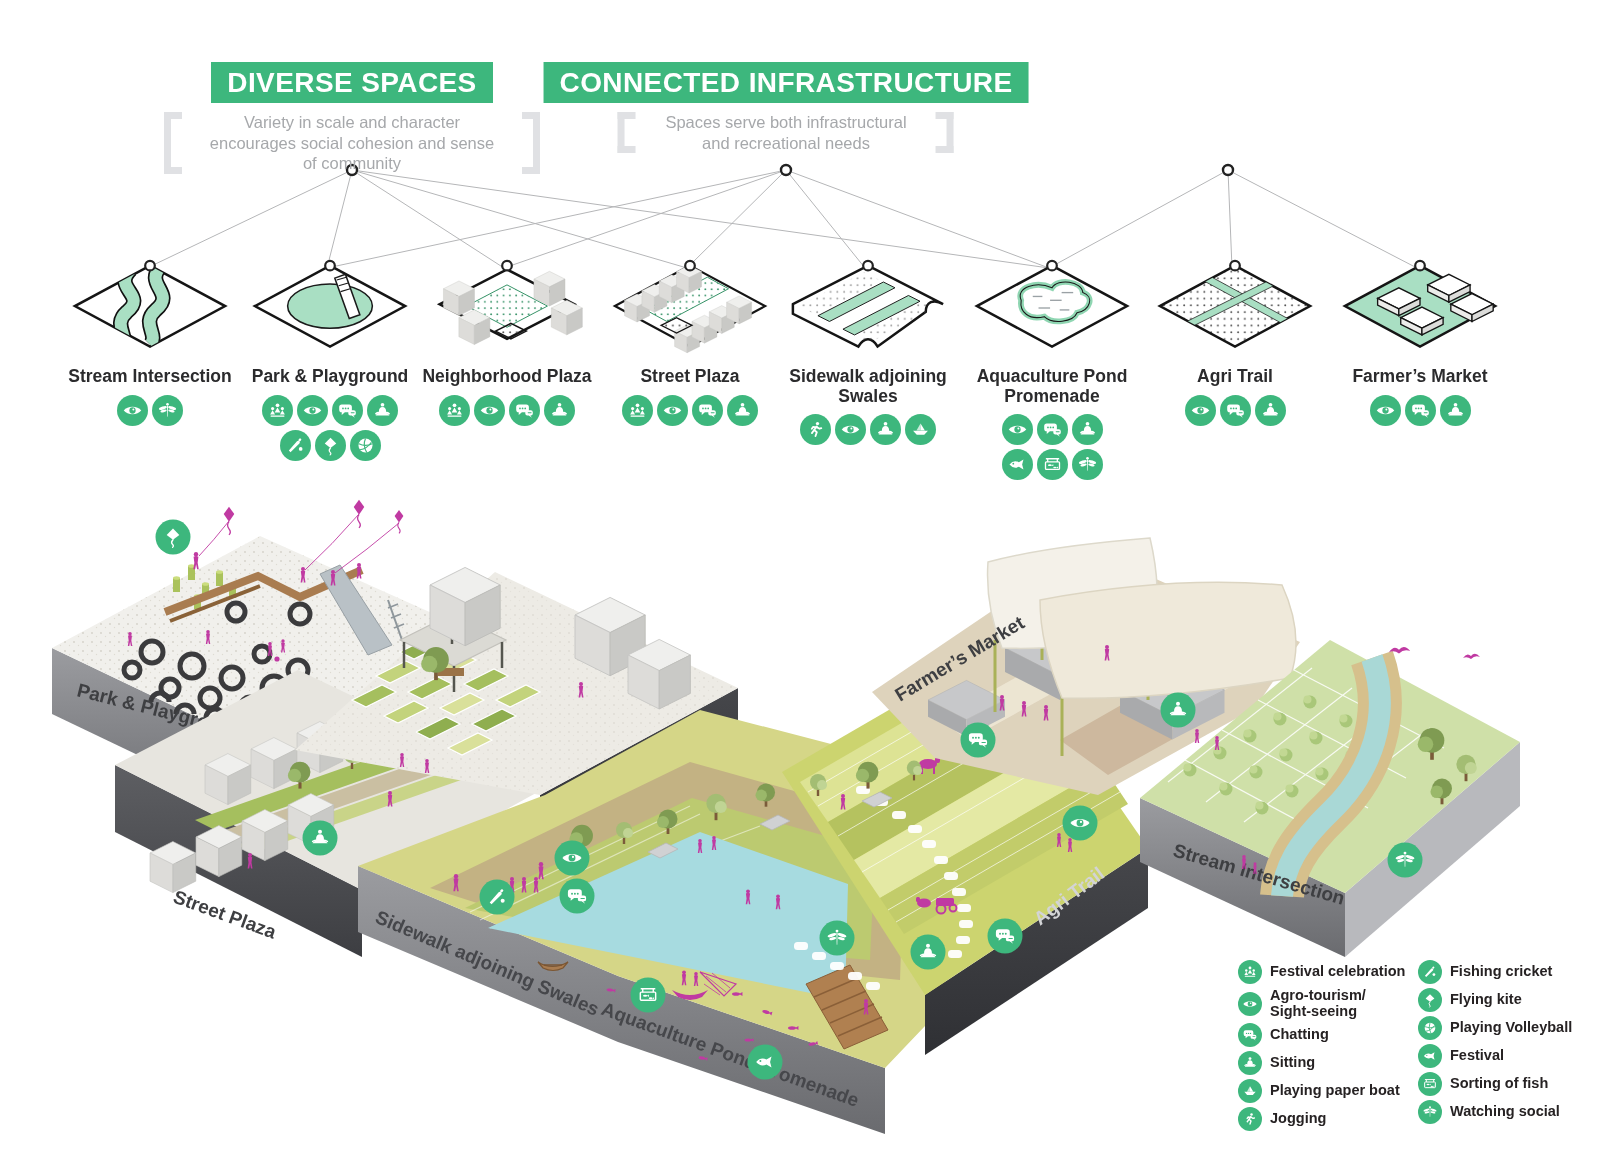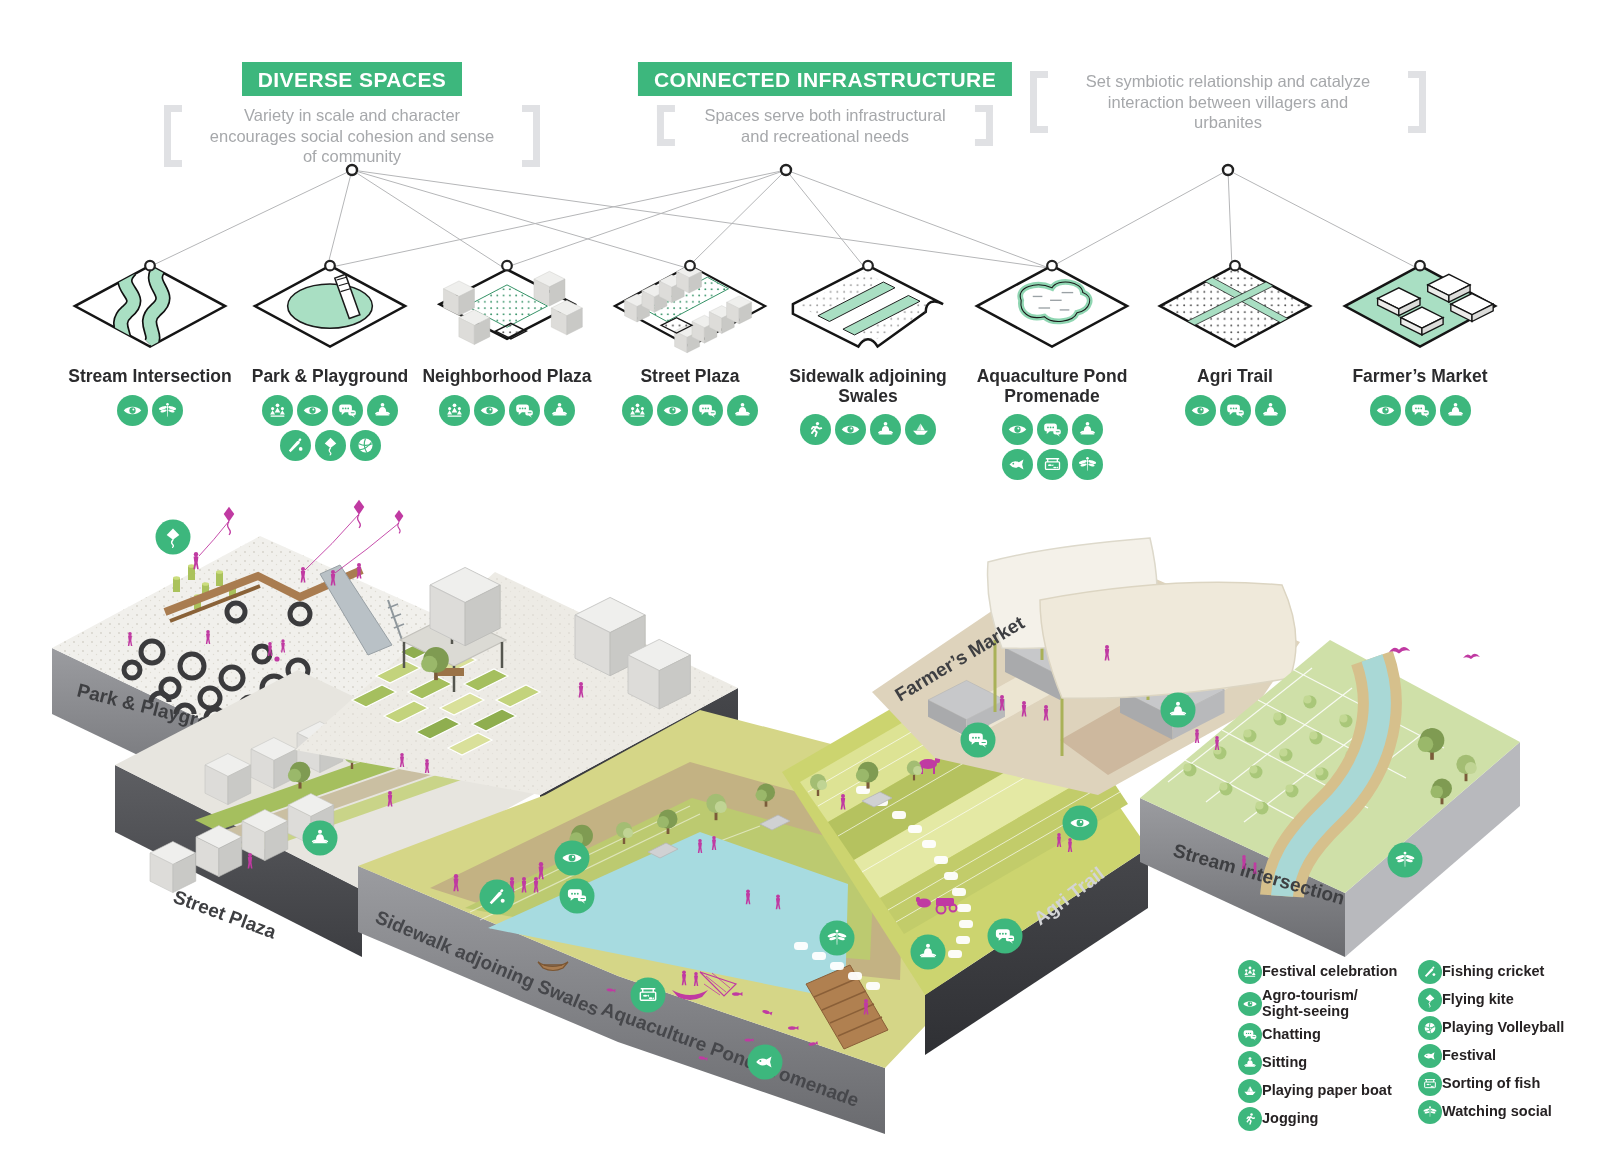--- a/index.html
+++ b/index.html
@@ -9,21 +9,21 @@
     --ink:#2b2b2d;
   }
   html,body{margin:0;padding:0;}
   body{
     width:1600px;height:1168px;position:relative;background:#fff;
     font-family:"Liberation Sans",sans-serif;overflow:hidden;
   }
   
   .principle{position:absolute;top:62px;transform:translateX(-50%);text-align:center;z-index:3;}
   .p-title{display:inline-block;background:var(--green);color:#fff;font-weight:bold;
-    font-size:21px;line-height:1;padding:7px 16px 6px;letter-spacing:.4px;white-space:nowrap;}
+    font-size:28px;line-height:1;padding:7px 16px 6px;letter-spacing:.4px;white-space:nowrap;}
   .p-body{display:flex;justify-content:center;align-items:stretch;margin-top:9px;gap:24px;}
   .bracket{width:11px;flex:0 0 11px;border:7px solid #e0e1e4;}
   .bracket.l{border-right:none;}
   .bracket.r{border-left:none;}
   .p-desc{color:#a6a8ab;font-size:16.5px;line-height:1.25;display:flex;align-items:center;}
   #p1 .p-desc{width:292px;} #p2 .p-desc{width:252px;} #p3 .p-desc{width:312px;}
   
   .connector{position:absolute;left:0;top:0;z-index:1;}
   
   .tile{position:absolute;top:256px;width:186px;text-align:center;z-index:2;}
@@ -34,21 +34,21 @@
   .badge{width:31px;height:31px;border-radius:50%;background:var(--green);
     display:flex;align-items:center;justify-content:center;flex:0 0 31px;}
   .badge svg{width:21px;height:21px;display:block;}
   
   .scene{position:absolute;left:0;top:0;z-index:0;}
   .ml{font-family:"Liberation Sans",sans-serif;font-weight:bold;font-size:19px;}
   .ml.dark{fill:#3e3f42;} .ml.light{fill:#d3d4d6;} .ml.mid{fill:#46474b;}
   
   .legend{position:absolute;left:1238px;top:960px;display:flex;gap:12px;z-index:3;}
   .lcol{display:flex;flex-direction:column;gap:4px;width:168px;}
-  .lrow{display:flex;align-items:center;}
+  .lrow{display:flex;align-items:center;gap:8px;}
   .lrow .licon{width:24px;height:24px;border-radius:50%;background:var(--green);
     display:flex;align-items:center;justify-content:center;flex:0 0 24px;}
   .lrow .licon svg{width:16px;height:16px;display:block;}
   .llabel{font-size:14.5px;font-weight:bold;color:#262223;line-height:1.08;}
 </style>
 </head>
 <body>
 
 <svg width="0" height="0" style="position:absolute">
 <defs>
@@ -236,34 +236,29 @@
 </svg>
 
 <div class="principle" id="p1" style="left:352px">
   <div class="p-title">DIVERSE SPACES</div>
   <div class="p-body">
       <div class="bracket l"></div>
     <div class="p-desc">Variety in scale and character encourages social cohesion and sense of community</div>
     <div class="bracket r"></div>
     </div>
 </div>
-<div class="principle" id="p2" style="left:825px">
+<div class="principle" id="p2" style="left:786px">
   <div class="p-title">CONNECTED INFRASTRUCTURE</div>
   <div class="p-body">
       <div class="bracket l"></div>
     <div class="p-desc">Spaces serve both infrastructural and recreational needs</div>
     <div class="bracket r"></div>
     </div>
 </div>
 <div class="principle" id="p3" style="left:1228px">
-  <div class="p-body">
-      <div class="bracket l"></div>
-    <div class="p-desc">Set symbiotic relationship and catalyze interaction between villagers and urbanites</div>
-    <div class="bracket r"></div>
-    </div>
 </div>
 
 <div class="tile" style="left:57px">
   <svg width="180" height="104" viewBox="0 0 180 108">
     <defs>
         <clipPath id="cd1">
           <polygon points="90,10 168,52 90,94 12,52"></polygon>
         </clipPath>
       </defs>
     <polygon points="90,10 168,52 90,94 12,52" fill="#fff" stroke="#151515" stroke-width="2.6"></polygon>

